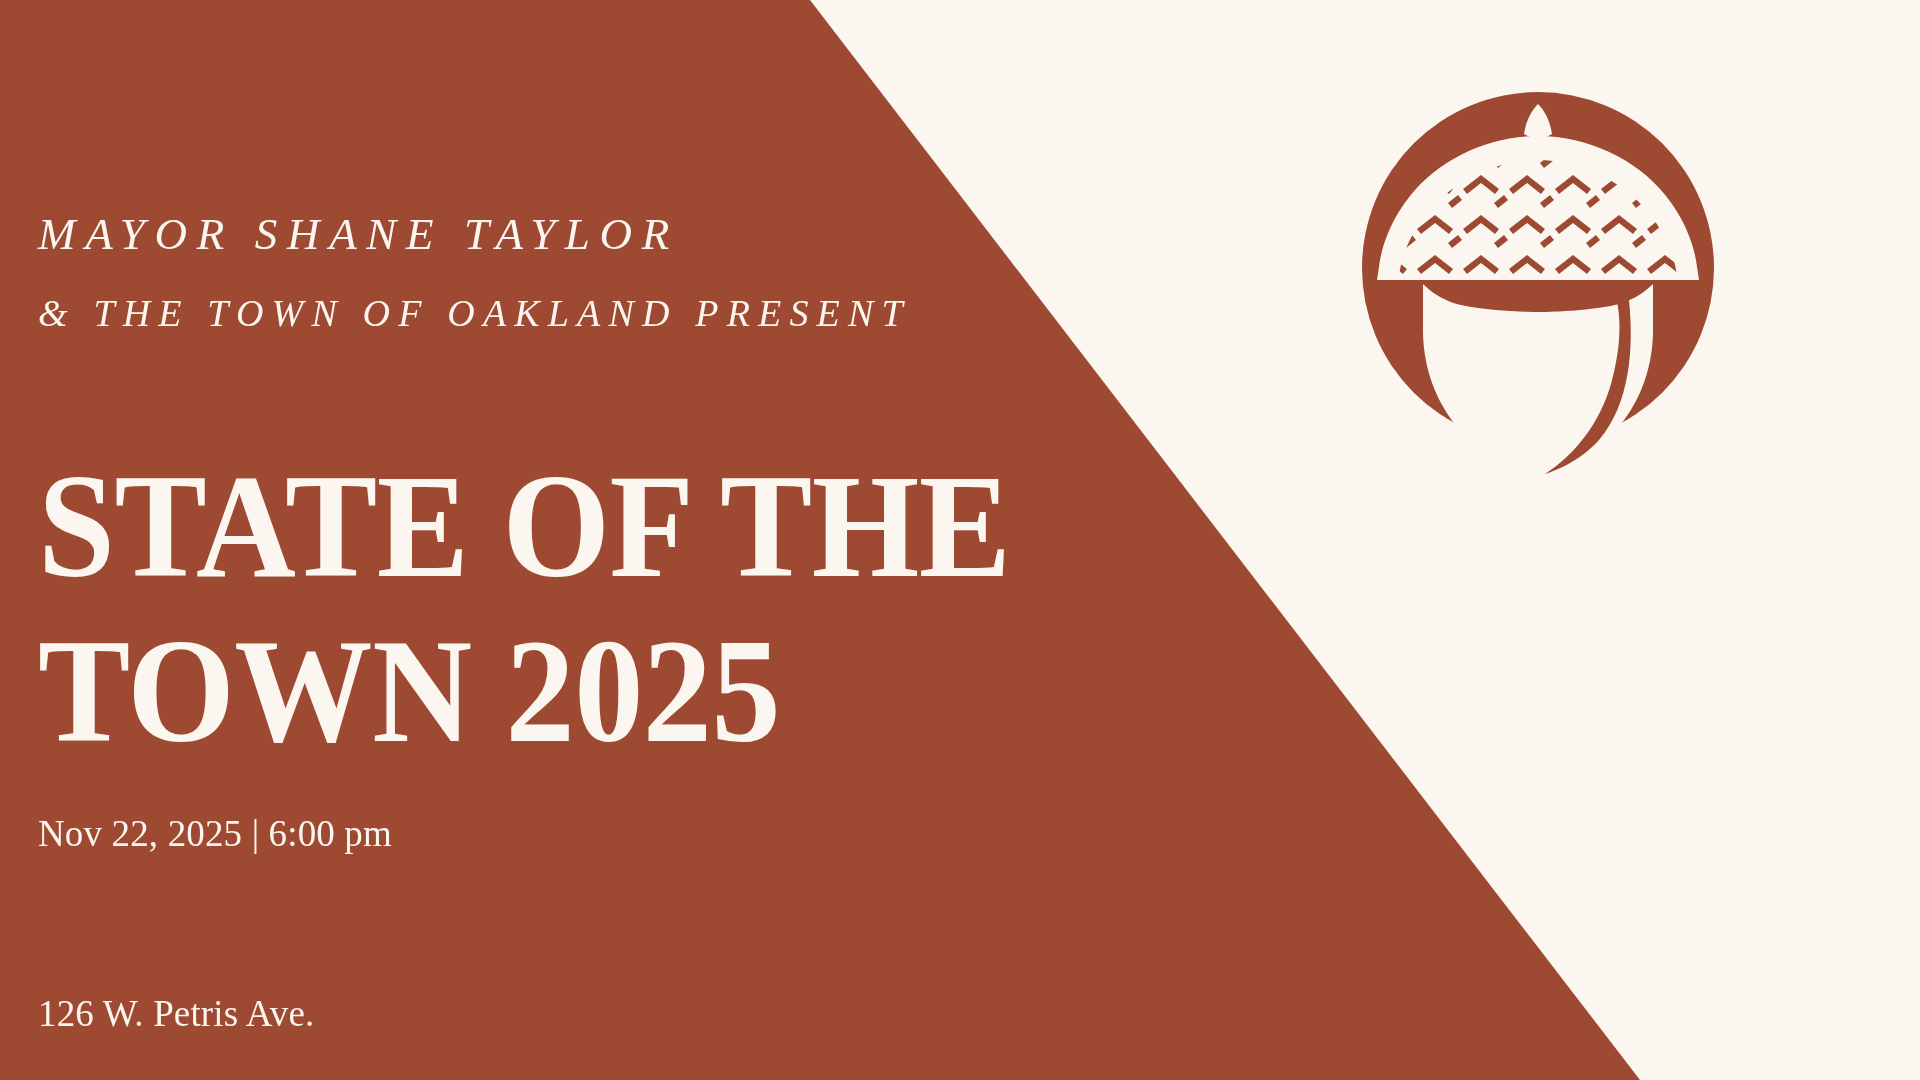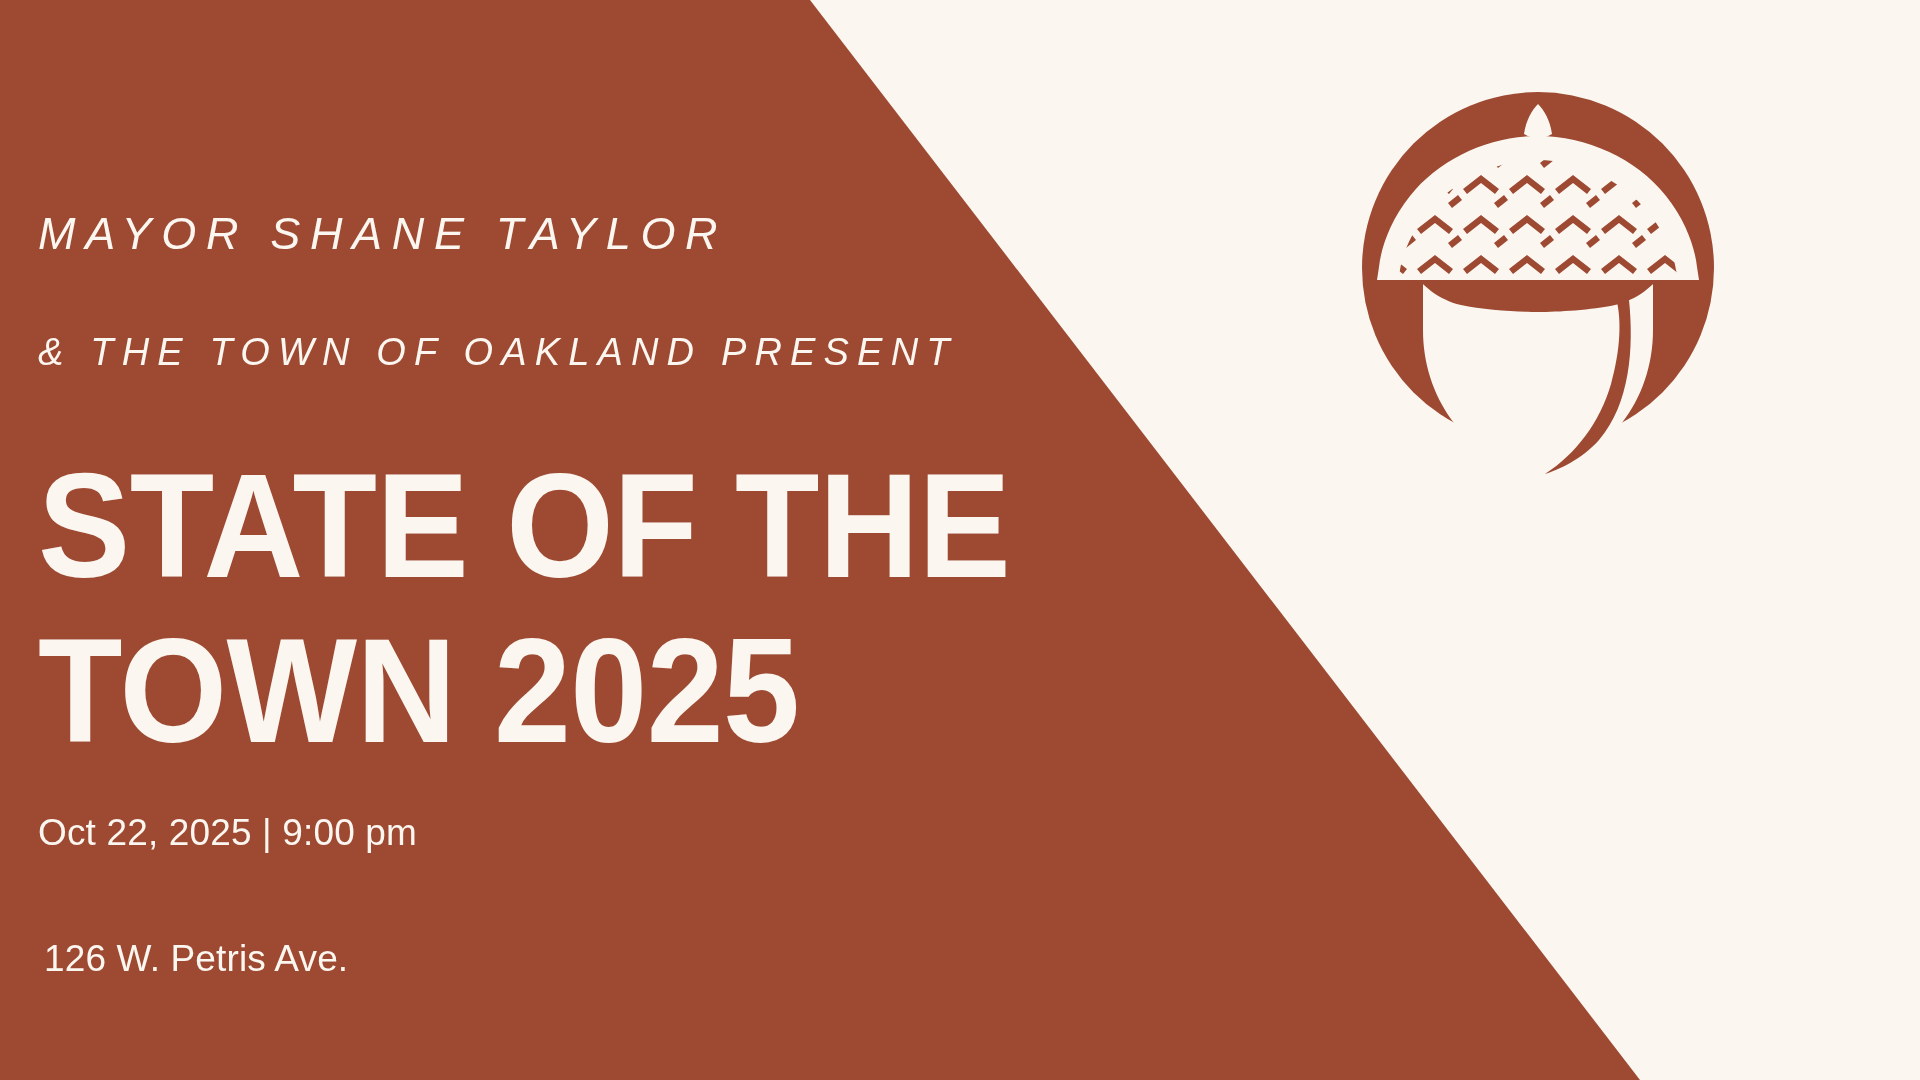--- a/index.html
+++ b/index.html
@@ -23,20 +23,21 @@
     clip-path: polygon(0 0, 810px 0, 1640px 1080px, 0 1080px);
   }
 
   
   #text-block {
     position: absolute;
     left: 38px;
     top: 0;
     width: 1180px;
     height: 1080px;
+    font-family: Liberation Serif, serif;
   }
 
   .presenter-line {
     color: #FBF7F0;
     font-style: italic;
     font-weight: 400;
     letter-spacing: 0.215em;
     white-space: nowrap;
     font-stretch: condensed;
   }
@@ -44,21 +45,20 @@
     position: absolute;
     left: 0;
     top: 208px;
     font-size: 45px;
   }
   #presenter-2 {
     position: absolute;
     left: 0;
     top: 291px;
     font-size: 38px;
-    margin-top: 40px;
   }
 
   .headline-line {
     position: absolute;
     left: 0;
     color: #FBF7F0;
     font-weight: 700;
     font-size: 148px;
     line-height: 1;
     letter-spacing: -0.004em;
@@ -73,21 +73,21 @@
     position: absolute;
     left: 0;
     color: #FBF7F0;
     font-weight: 400;
     font-size: 37px;
     white-space: nowrap;
     letter-spacing: 0.004em;
   }
   #detail-1 { top: 812px; }
   #detail-2 { top: 875px; }
-  #detail-3 { top: 938px; margin-left: 6px; }
+  #detail-3 { top: 992px; }
 
   
   #logo {
     position: absolute;
     left: 1318px;
     top: 48px;
     width: 440px;
     height: 440px;
   }
   #logo svg { display: block; width: 100%; height: 100%; }
@@ -102,21 +102,21 @@
   <div id="text-block">
 
     <div class="presenter-line" id="presenter-1">MAYOR SHANE TAYLOR</div>
 
     <div class="presenter-line" id="presenter-2">&amp; THE TOWN OF OAKLAND PRESENT</div>
 
     <div class="headline-line" id="headline-1">STATE OF THE</div>
 
     <div class="headline-line" id="headline-2">TOWN 2025</div>
 
-    <div class="detail-line" id="detail-1">Oct 22, 2025 | 9:00 pm</div>
+    <div class="detail-line" id="detail-1">Nov 22, 2025 | 6:00 pm</div>
 
 
     <div class="detail-line" id="detail-3">126 W. Petris Ave.</div>
 
   </div>
 
   <div id="logo">
     <svg viewBox="0 0 440 440" xmlns="http://www.w3.org/2000/svg" aria-hidden="true">
       <defs>
 

